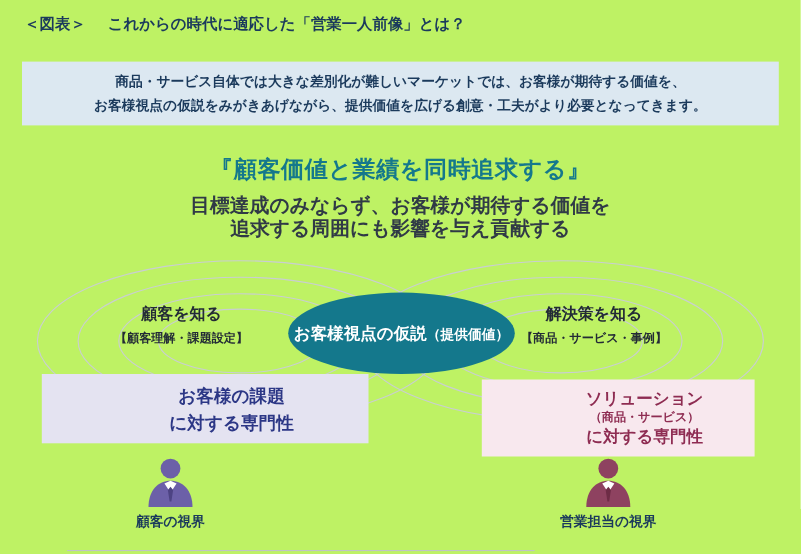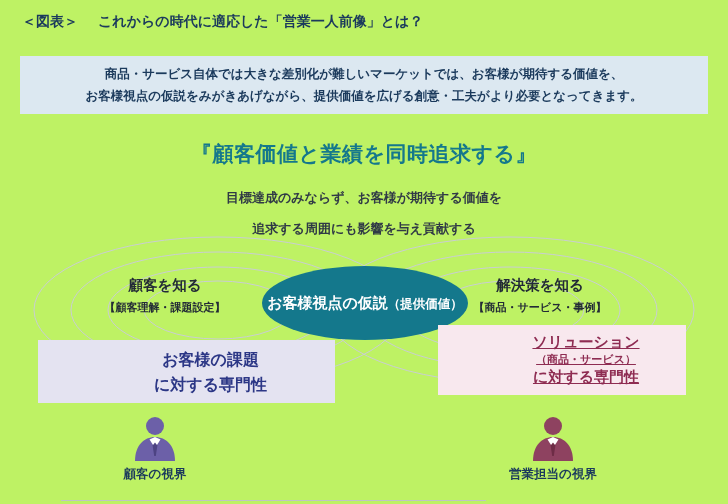--- a/index.html
+++ b/index.html
@@ -27,41 +27,41 @@
   .caption-prefix{margin-right:20px;}
 
   .intro-box{position:absolute;left:20px;top:56px;width:688px;height:58px;background:var(--intro-bg);
     display:flex;flex-direction:column;align-items:center;justify-content:center;}
   .intro-box p{margin:0;font-size:12.5px;font-weight:600;color:var(--navy);line-height:22px;text-align:center;white-space:nowrap;}
 
   .main-title{position:absolute;left:0;top:140px;width:100%;text-align:center;
     font-size:21px;font-weight:bold;color:var(--teal);letter-spacing:0.5px;}
 
   .subtitle{position:absolute;left:0;top:177px;width:100%;text-align:center;}
-  .subtitle p{margin:10px;font-size:13px;font-weight:bold;color:var(--subtitle-text);line-height:21px;}
+  .subtitle p{margin:0;font-size:18px;font-weight:bold;color:var(--subtitle-text);line-height:21px;}
 
   .rings{position:absolute;left:0;top:225px;}
   .rings ellipse{fill:none;stroke:var(--ring-stroke);stroke-width:1;}
 
   .side-label{position:absolute;top:276px;width:200px;text-align:center;}
   .side-label.left{left:65px;}
   .side-label.right{left:440px;}
   .sl-title{font-size:14.5px;font-weight:bold;color:var(--label-text);}
   .sl-sub{margin-top:5px;font-size:11px;font-weight:bold;color:var(--label-text);}
 
   .center-ellipse{position:absolute;left:262px;top:266px;width:206px;height:74px;border-radius:50%;
     background:var(--teal);display:flex;flex-direction:row;align-items:center;justify-content:center;color:#fff;}
   .ce-title{font-size:15px;font-weight:bold;}
   .ce-sub{font-size:12.5px;font-weight:bold;margin-top:3px;}
 
   .expertise-box{position:absolute;display:flex;flex-direction:column;align-items:center;justify-content:center;text-align:center;padding-left:48px;}
   .expertise-box p{margin:0;font-weight:bold;}
   .left-box{left:38px;top:340px;width:249px;height:63px;background:var(--left-box-bg);color:var(--left-box-text);}
   .left-box p{font-size:16px;line-height:25px;}
-  .right-box{left:438px;top:325px;width:200px;height:70px;background:var(--right-box-bg);color:var(--right-box-text);text-decoration:underline;}
+  .right-box{left:438px;top:345px;width:200px;height:70px;background:var(--right-box-bg);color:var(--right-box-text);}
   .right-box p{font-size:15px;line-height:21px;}
   .right-box p.small{font-size:11px;line-height:14px;}
 
   .person{position:absolute;top:416px;width:52px;height:46px;}
   .person.left{left:129px;}
   .person.right{left:527px;}
   .p-shirt{fill:#ffffff;}
   .person.left .p-head,.person.left .p-body{fill:var(--person-left);}
   .person.left .p-tie{fill:var(--person-left-dark);}
   .person.right .p-head,.person.right .p-body{fill:var(--person-right);}

